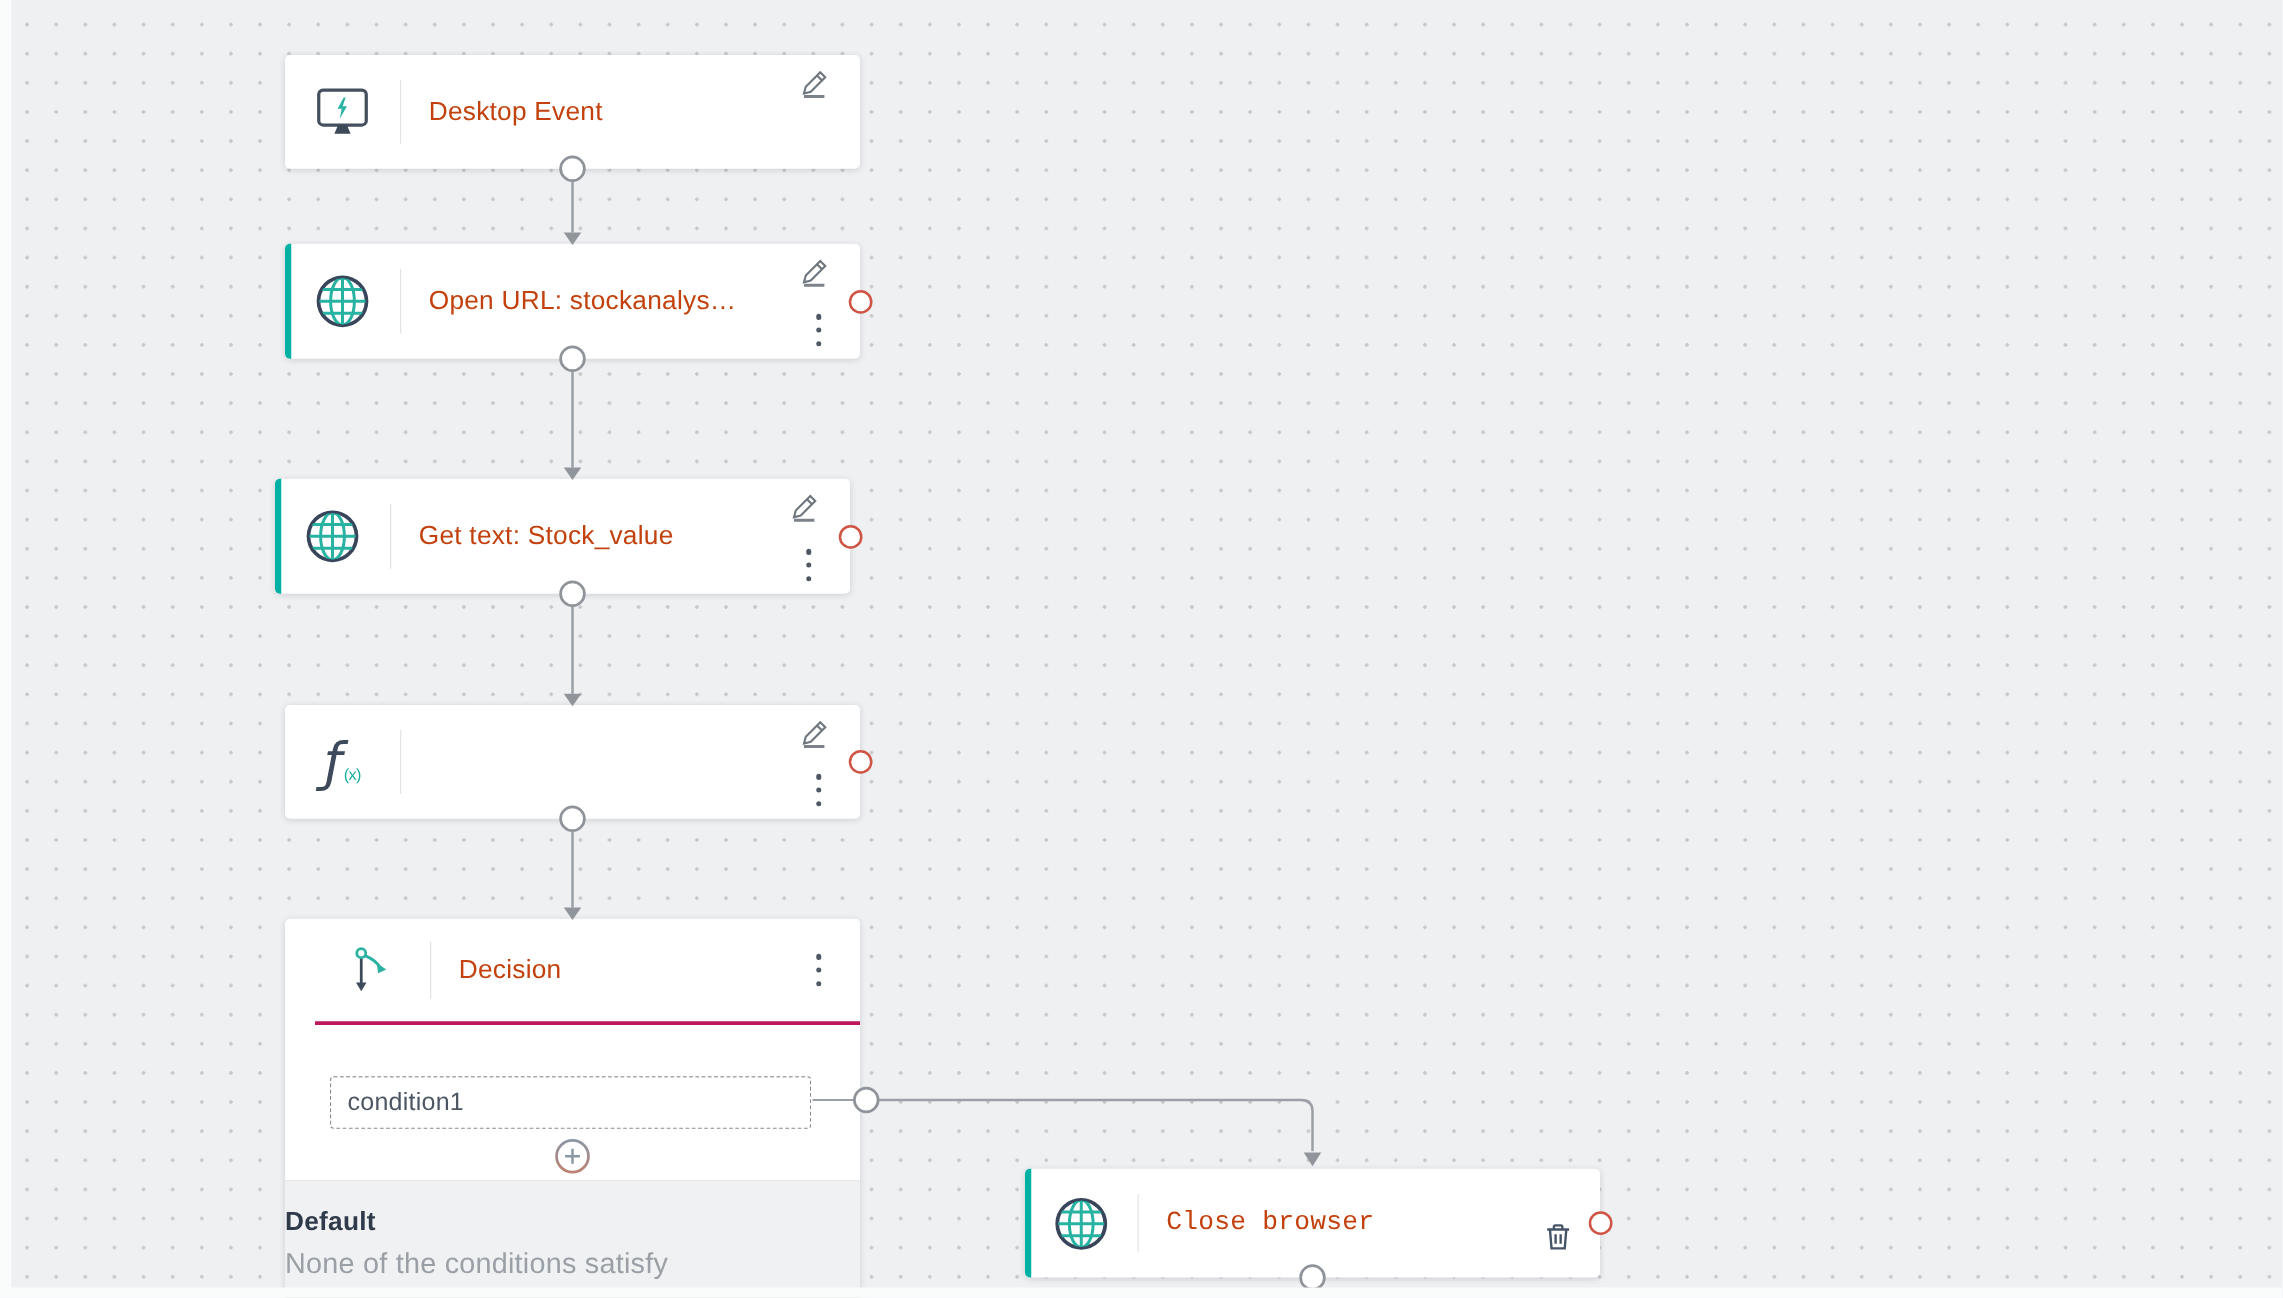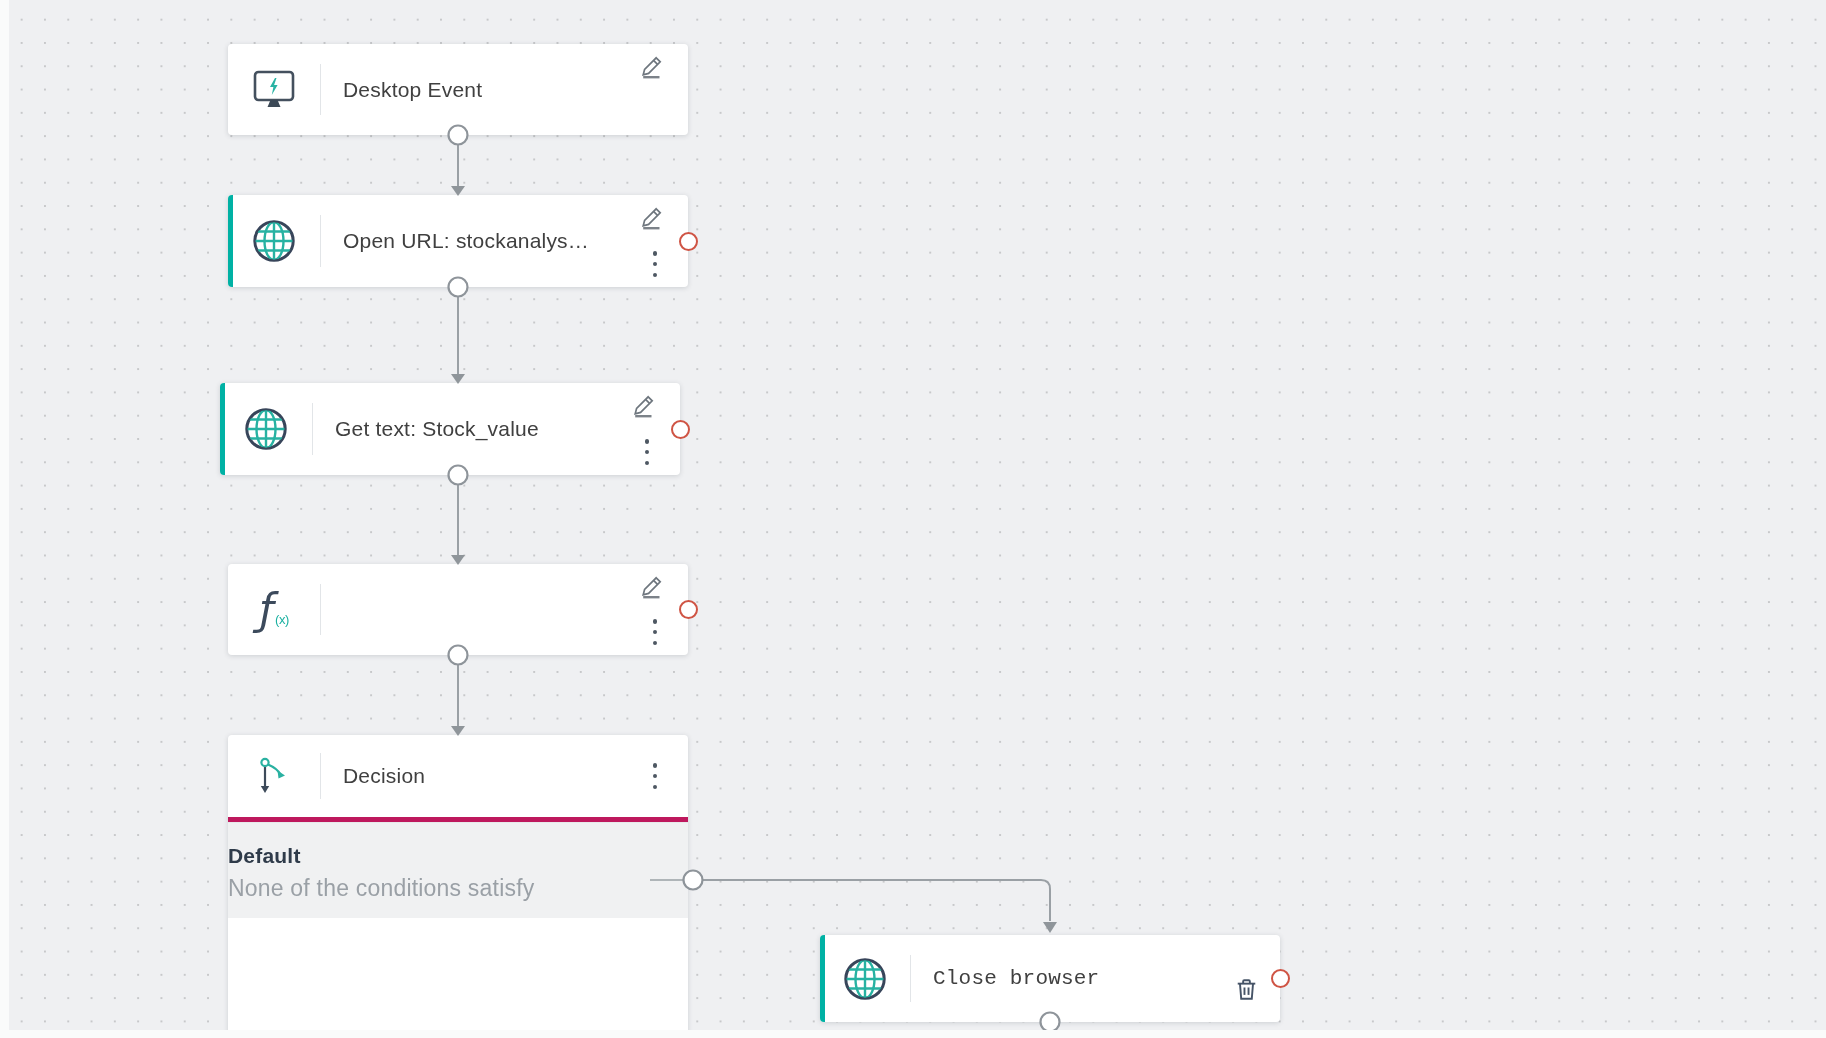--- a/index.html
+++ b/index.html
@@ -12,32 +12,32 @@
   .edge-strip.bottom{left:0;bottom:0;width:1826px;height:8px;}
 
   .node{position:absolute;background:#fff;border-radius:4px;
     box-shadow:0 1px 5px rgba(50,60,72,.18);z-index:1;}
   .node.accent::before{content:"";position:absolute;left:0;top:0;bottom:0;width:5px;
     background:#00b1a4;border-radius:4px 0 0 4px;}
   .icon-wrap{position:absolute;left:0;top:0;bottom:0;width:92px;
     display:flex;align-items:center;justify-content:center;}
   .divider{position:absolute;left:92px;top:20px;bottom:20px;width:1px;background:#e2e5e8;}
   .label{position:absolute;left:115px;top:0;bottom:0;display:flex;align-items:center;
-    font-size:21px;color:#404040;letter-spacing:.2px;white-space:nowrap;}
+    font-size:21px;color:#c2410c;letter-spacing:.2px;white-space:nowrap;}
   .pencil-btn{position:absolute;right:22px;top:10px;width:26px;height:26px;cursor:pointer;}
   .kebab{position:absolute;right:24px;bottom:10px;width:18px;height:26px;display:flex;
     flex-direction:column;align-items:center;justify-content:space-between;cursor:pointer;}
   .kebab i{width:4.5px;height:4.5px;border-radius:50%;background:#4e5863;display:block;}
   .kebab.center{bottom:auto;top:50%;transform:translateY(-50%);}
   .err-dot{position:absolute;right:-10px;top:50%;margin-top:-9.5px;width:19px;height:19px;
     box-sizing:border-box;border:2.6px solid #cf5444;border-radius:50%;background:#fff;z-index:3;}
   .trash-btn{position:absolute;right:20px;top:41px;width:27px;height:27px;cursor:pointer;}
 
   
-  .decision-header{position:relative;height:82px;border-bottom:5px solid #be185d;}
+  .decision-header{position:relative;height:82px;border-bottom:3px solid #be185d;margin-left:24px;}
   .decision-body{position:relative;height:124px;background:#fff;}
   .cond-box{position:absolute;left:36px;top:41px;width:385px;height:42px;box-sizing:border-box;
     border:1.6px dashed #878c92;border-radius:3px;display:flex;align-items:center;cursor:pointer;}
   .cond-box .cond-label{padding-left:13px;font-size:20px;color:#4d5663;letter-spacing:.2px;}
   .plus-btn{position:absolute;left:50%;top:105px;transform:translate(-50%,-50%);
     width:31px;height:31px;cursor:pointer;}
   .decision-default{height:96px;background:#f0f1f2;border-top:1px solid #e7e9ea;
     box-sizing:border-box;text-align:left;padding-top:21px;}
   .default-title{font-size:21px;font-weight:bold;color:#2f3b4a;letter-spacing:.2px;}
   .default-sub{margin-top:7px;font-size:23px;color:#9aa0a6;letter-spacing:.2px;}
@@ -204,20 +204,37 @@
         </svg>
       </div>
       <div class="divider" style="top:18px;bottom:18px;"></div>
       <div class="label">Decision</div>
       <div class="kebab center">
           <i></i>
           <i></i>
           <i></i>
         </div>
     </div>
+    <div class="decision-body">
+      <div class="cond-box">
+        <span class="cond-label">condition1</span>
+      </div>
+      <div class="plus-btn">
+        <svg width="31" height="31" viewBox="0 0 34 34">
+          <defs>
+            <linearGradient id="plusg" x1="0" y1="0" x2="0" y2="1">
+              <stop offset="0" stop-color="#8b97a5"></stop>
+                <stop offset="1" stop-color="#bd8272"></stop>
+            </linearGradient>
+          </defs>
+          <circle cx="17" cy="17" r="14" fill="#fff" stroke="url(#plusg)" stroke-width="2.4"></circle>
+          <path d="M17 10.5 V23.5 M10.5 17 H23.5" stroke="#8a98a6" stroke-width="2.2" fill="none"></path>
+        </svg>
+      </div>
+    </div>
     <div class="decision-default">
       <div class="default-title">Default</div>
       <div class="default-sub">None of the conditions satisfy</div>
     </div>
   </div>
 
   <div class="node accent" style="left:820px;top:935px;width:460px;height:87px;">
     <div class="icon-wrap" style="width:90px;">
       <svg width="46" height="46" viewBox="0 0 46 46">
         <defs>

